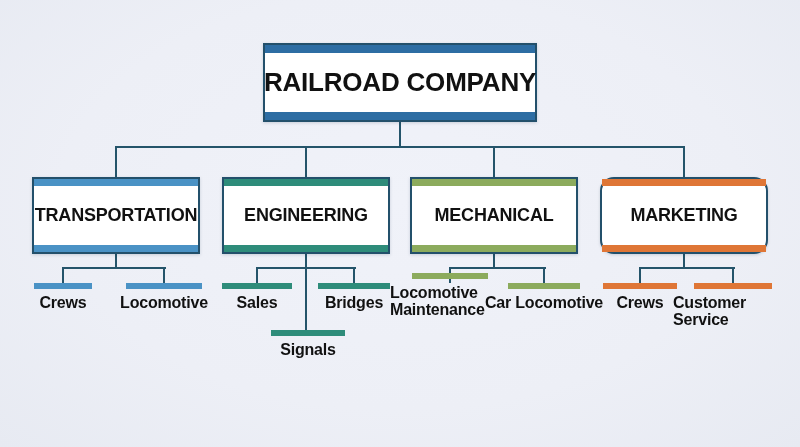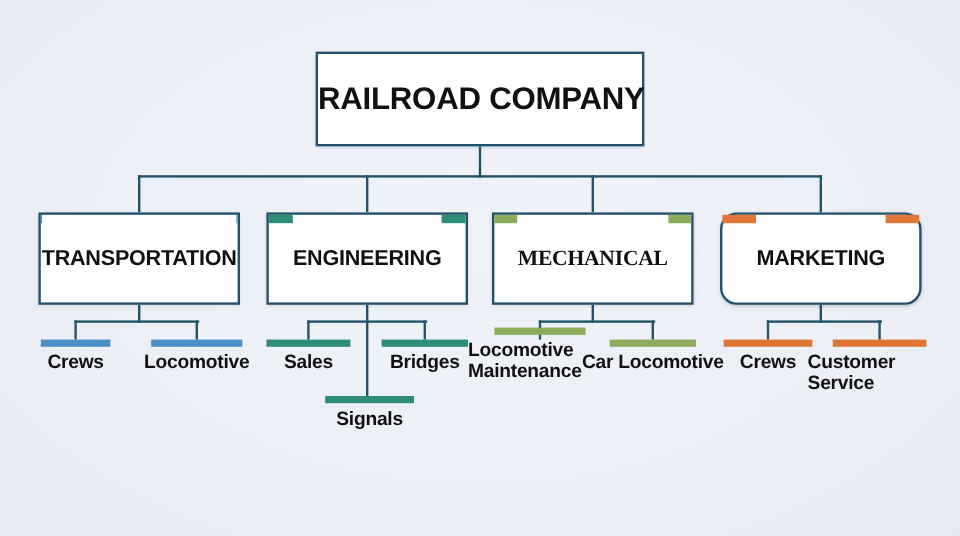--- a/index.html
+++ b/index.html
@@ -12,40 +12,40 @@
     overflow:hidden;
   }
   
   .line{position:absolute;background:#24546a;}
   
   .box{
     position:absolute;
     background:#ffffff;
     border:2px solid #23506b;
     box-sizing:border-box;
-    display:flex;flex-direction:row;
+    display:flex;flex-direction:column;
     box-shadow:0 1px 3px rgba(30,50,80,0.18);
   }
   .box .bar{width:100%;}
   .box .box-label{
     flex:1;display:flex;align-items:center;justify-content:center;
     font-weight:bold;text-align:center;letter-spacing:-0.2px;
     white-space:nowrap;
   }
   .root-box{left:263px;top:43px;width:274px;height:79px;}
   .root-box .bar{height:8px;background:#2d6da3;}
   .root-box .box-label{font-size:26px;}
   .dept-box{top:177px;width:168px;height:77px;}
   .dept-box .bar{height:7px;}
   .dept-box .box-label{font-size:18px;}
   .dept-transportation{left:32px;}
   .dept-transportation .bar{background:#4a92c5;}
   .dept-engineering{left:222px;}
   .dept-engineering .bar{background:#2e8c7a;}
-  .dept-mechanical{left:410px;font-family:Liberation Serif, serif;}
+  .dept-mechanical{left:410px;}
   .dept-mechanical .bar{background:#8cab5d;}
   .dept-marketing{left:600px;border-radius:14px;}
   .dept-marketing .bar{background:#df7636;}
   
   .leaf{
     position:absolute;
     display:flex;flex-direction:column;align-items:center;
   }
   .leaf .leaf-bar{height:6px;margin-bottom:5px;}
   .leaf .leaf-label{

